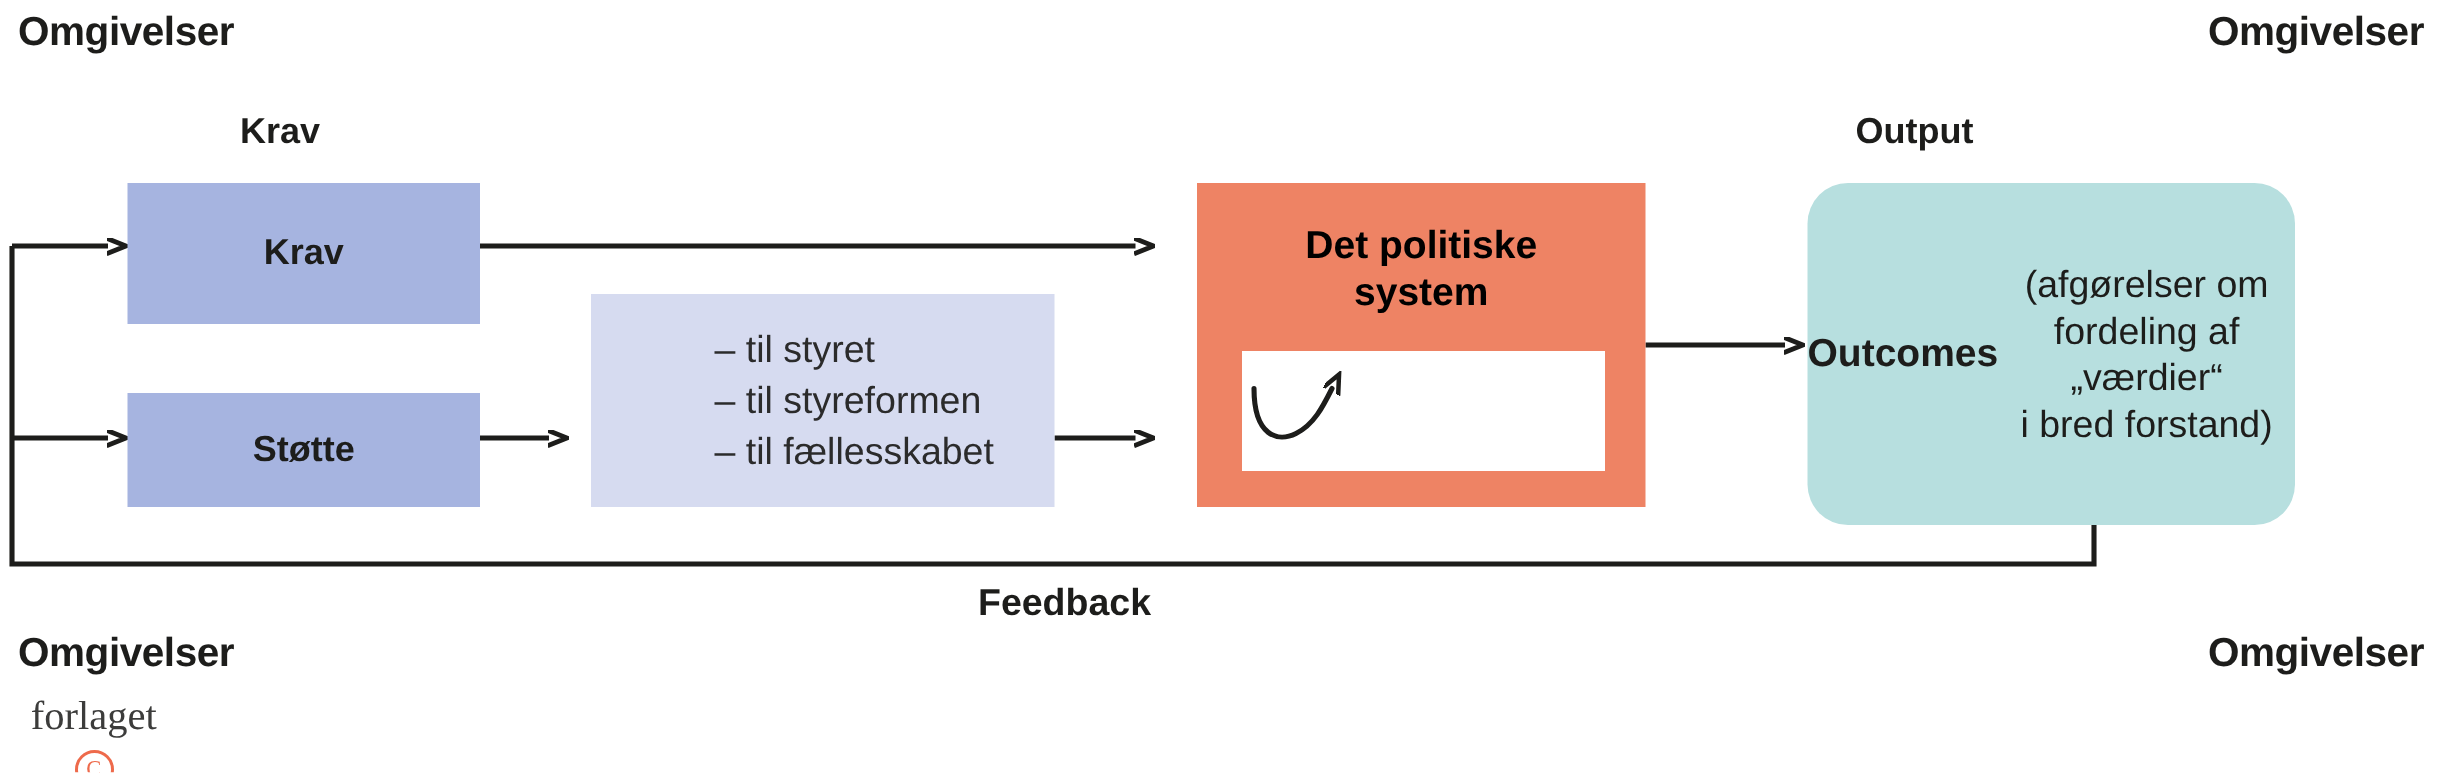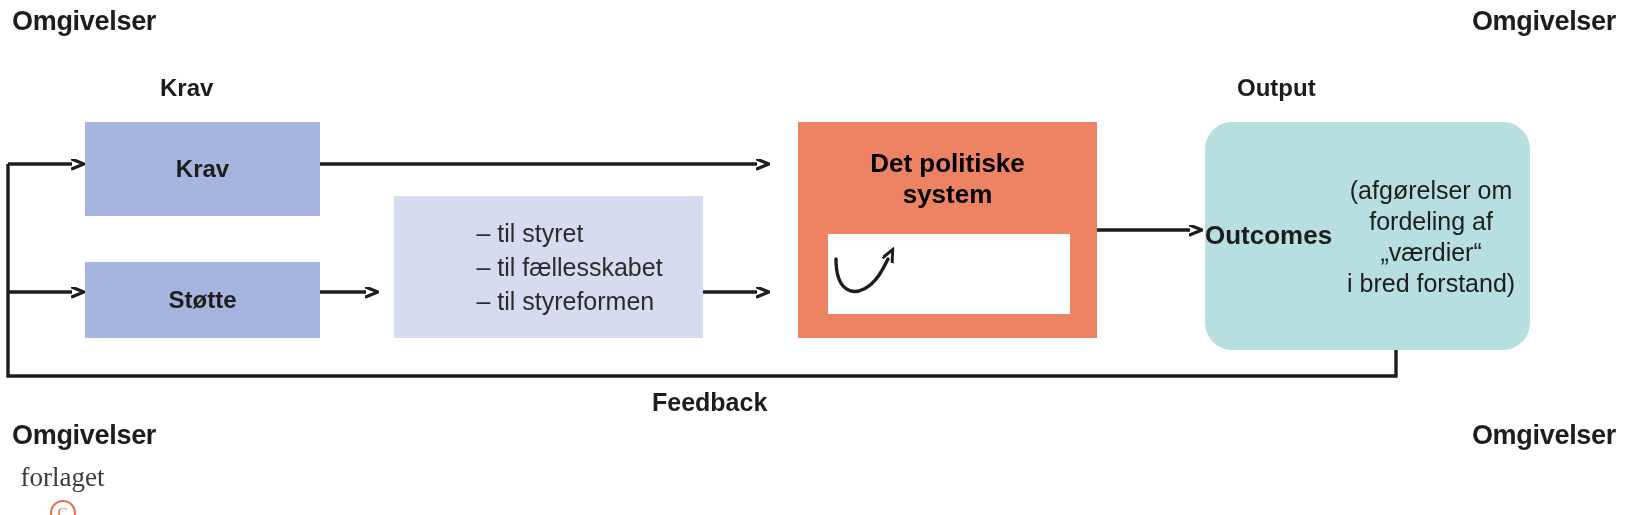--- a/index.html
+++ b/index.html
@@ -184,22 +184,22 @@
     <span>Krav</span>
   </div>
 
   <div class="abs box box-input" style="left:85px; top:262px; width:235px; height:76px;">
     <span>Støtte</span>
   </div>
 
   <div class="abs box box-list" style="left:394px; top:196px; width:309px; height:142px;">
     <div class="list-inner">
       <div>– til styret</div>
+      <div>– til styreformen</div>
       <div>– til fællesskabet</div>
-      <div>– til styreformen</div>
     </div>
   </div>
 
   <div class="abs box box-system" style="left:798px; top:122px; width:299px; height:216px;">
     <div class="system-title">
       <div>Det politiske</div>
       <div>system</div>
     </div>
 
     <div class="withinputs-box" style="left:30px; top:112px; width:242px; height:80px;">

